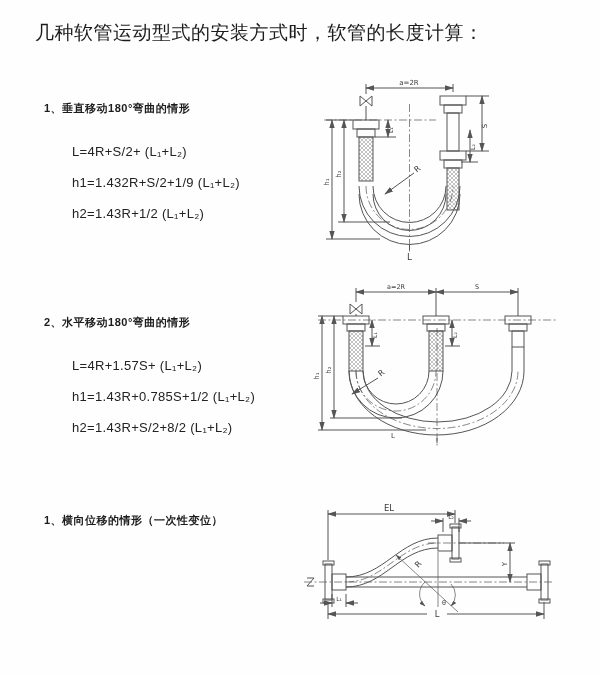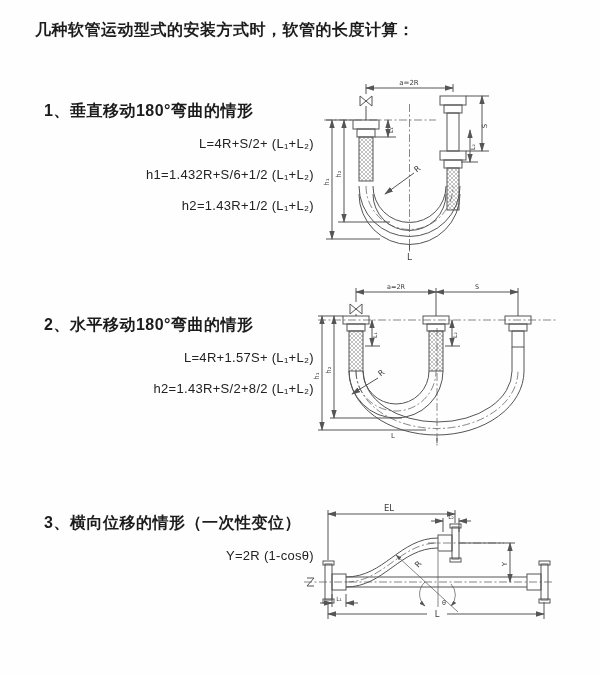--- a/index.html
+++ b/index.html
@@ -4,50 +4,50 @@
 <style>
   html,body{margin:0;padding:0;}
   body{
     width:600px;height:675px;position:relative;overflow:hidden;
     background:#fefefe;
     font-family:"Liberation Sans","DejaVu Sans",sans-serif;
     color:#1c1c1c;
   }
   .doc-title{
     position:absolute;left:35px;top:20px;
-    font-size:16px;font-weight:bold;letter-spacing:.5px;white-space:nowrap;
+    font-size:19px;font-weight:normal;letter-spacing:.5px;white-space:nowrap;
   }
   .section{position:absolute;left:44px;width:270px;}
   #section-1{top:101px;}
   #section-2{top:315px;}
   #section-3{top:513px;}
   .section h3{
-    margin:0;font-size:16px;font-weight:bold;letter-spacing:.5px;white-space:nowrap;
-  }
-  .formulas{margin:6px 0 0 28px;text-align:right;}
+    margin:0;font-size:11px;font-weight:bold;letter-spacing:.5px;white-space:nowrap;
+  }
+  .formulas{margin:20px 0 0 28px;}
   .formula{
     font-size:13px;line-height:31px;white-space:nowrap;letter-spacing:.3px;
     color:#222;
   }
   .diagram{position:absolute;}
   #diagram-1{left:308px;top:74px;}
   #diagram-2{left:306px;top:280px;}
   #diagram-3{left:296px;top:502px;}
   svg text{font-family:"DejaVu Sans","Liberation Sans",sans-serif;fill:#3d3d3d;}
 </style>
 </head>
 <body>
 
 <div class="doc-title">几种软管运动型式的安装方式时，软管的长度计算：</div>
 
 <div class="section" id="section-1">
   <h3>1、垂直移动180°弯曲的情形</h3>
   <div class="formulas">
     <div class="formula">L=4R+S/2+ (L₁+L₂)</div>
-    <div class="formula">h1=1.432R+S/6+1/2 (L₁+L₂)</div>
+    <div class="formula">h1=1.432R+S/2+1/9 (L₁+L₂)</div>
     <div class="formula">h2=1.43R+1/2 (L₁+L₂)</div>
   </div>
 </div>
 
 <svg class="diagram" id="diagram-1" width="290" height="190" viewBox="0 0 290 190">
   <defs>
     <marker id="arr" viewBox="0 0 10 6" refX="9" refY="3" markerWidth="9" markerHeight="5.4" orient="auto-start-reverse">
       <path d="M0,0 L10,3 L0,6 z" fill="#555"></path>
     </marker>
     <pattern id="braid" width="4" height="4" patternUnits="userSpaceOnUse">
@@ -109,20 +109,21 @@
   <text x="21" y="108" font-size="7" transform="rotate(-90 21 108)" text-anchor="middle">h₁</text>
   <text x="33" y="100" font-size="7" transform="rotate(-90 33 100)" text-anchor="middle">h₂</text>
   <text x="111" y="97" font-size="8" transform="rotate(-38 111 97)" text-anchor="middle">R</text>
   <text x="101.5" y="186" font-size="9" text-anchor="middle">L</text>
 </svg>
 
 <div class="section" id="section-2">
   <h3>2、水平移动180°弯曲的情形</h3>
   <div class="formulas">
     <div class="formula">L=4R+1.57S+ (L₁+L₂)</div>
+    <div class="formula">h1=1.43R+0.785S+1/2 (L₁+L₂)</div>
     <div class="formula">h2=1.43R+S/2+8/2 (L₁+L₂)</div>
   </div>
 </div>
 
 <svg class="diagram" id="diagram-2" width="292" height="190" viewBox="0 0 292 190">
   <g stroke="#555" fill="none" stroke-width="1">
 
     <line x1="50" y1="22" x2="50" y2="8"></line>
     <line x1="130" y1="36" x2="130" y2="8"></line>
     <line x1="212" y1="36" x2="212" y2="8"></line>
@@ -174,23 +175,22 @@
   <text x="171" y="9" font-size="6.5" text-anchor="middle">S</text>
   <text x="13" y="96" font-size="7" transform="rotate(-90 13 96)" text-anchor="middle">h₁</text>
   <text x="25" y="90" font-size="7" transform="rotate(-90 25 90)" text-anchor="middle">h₂</text>
   <text x="71" y="55" font-size="6" transform="rotate(-90 71 55)" text-anchor="middle">L₁</text>
   <text x="151" y="55" font-size="6" transform="rotate(-90 151 55)" text-anchor="middle">L₂</text>
   <text x="77" y="95" font-size="8" transform="rotate(-38 77 95)" text-anchor="middle">R</text>
   <text x="87" y="158" font-size="7" text-anchor="middle">L</text>
 </svg>
 
 <div class="section" id="section-3">
-  <h3>3、横向位移的情形（一次性变位）</h3>
+  <h3>1、横向位移的情形（一次性变位）</h3>
   <div class="formulas">
-    <div class="formula">Y=2R (1-cosθ)</div>
   </div>
 </div>
 
 <svg class="diagram" id="diagram-3" width="302" height="145" viewBox="0 0 302 145">
   <g stroke="#555" fill="none" stroke-width="1">
 
     <line x1="8" y1="80" x2="256" y2="80" stroke-dasharray="8 2.5 2 2.5" stroke-width="0.7"></line>
     <path d="M11,76 L18,76 L11,84 L18,84"></path>
 
     <rect x="29" y="62" width="7" height="36"></rect>

